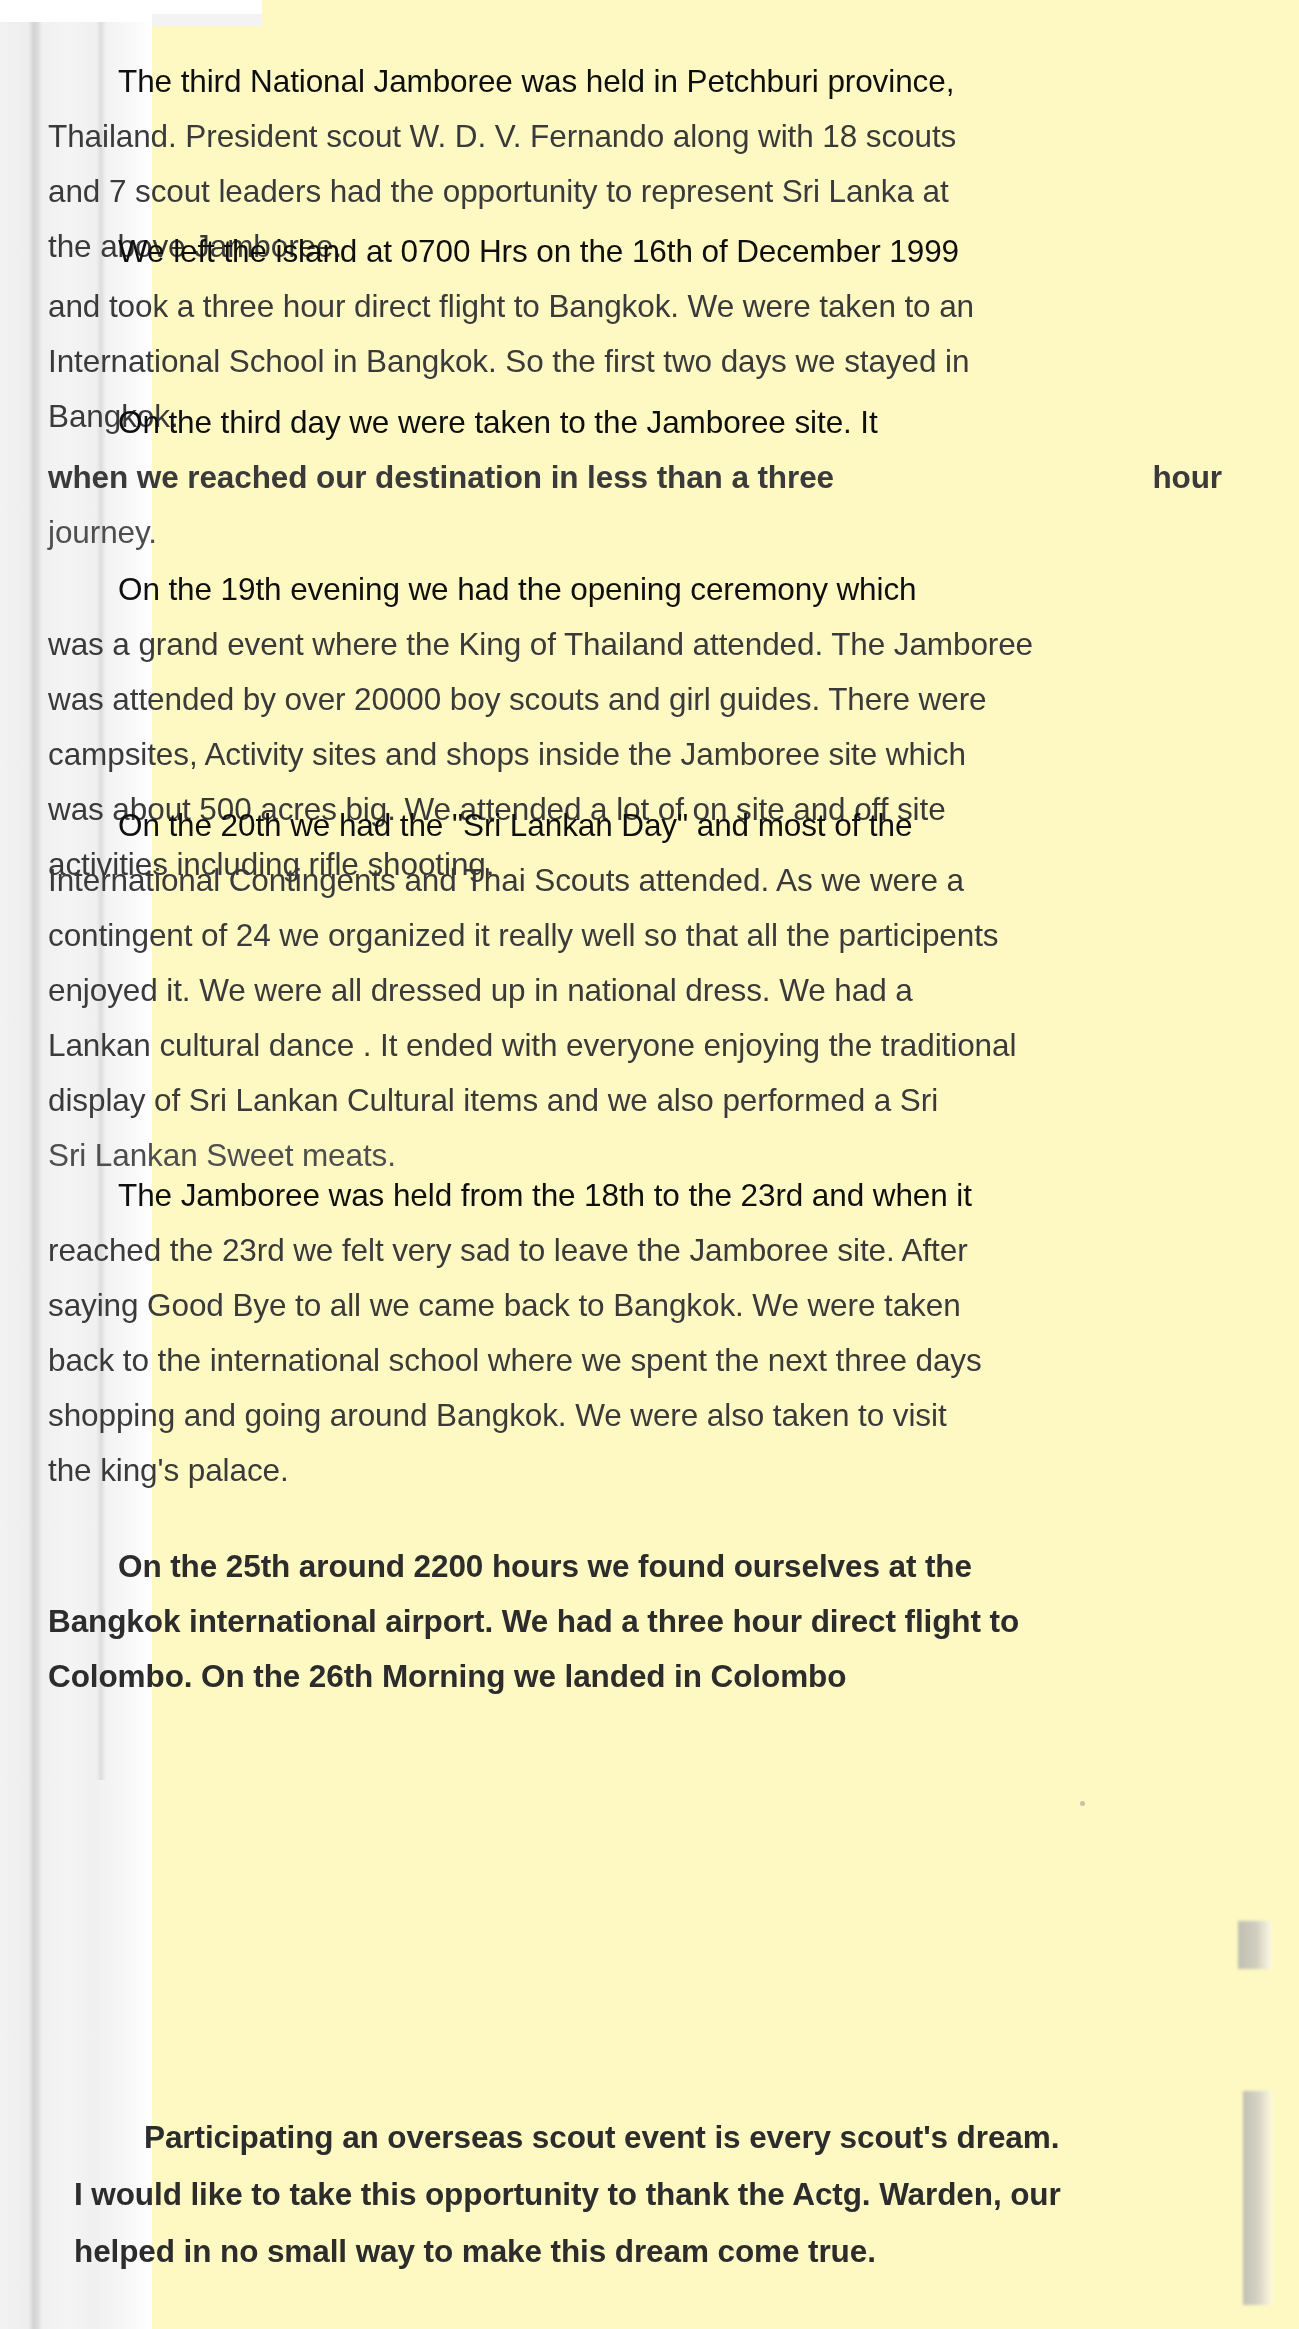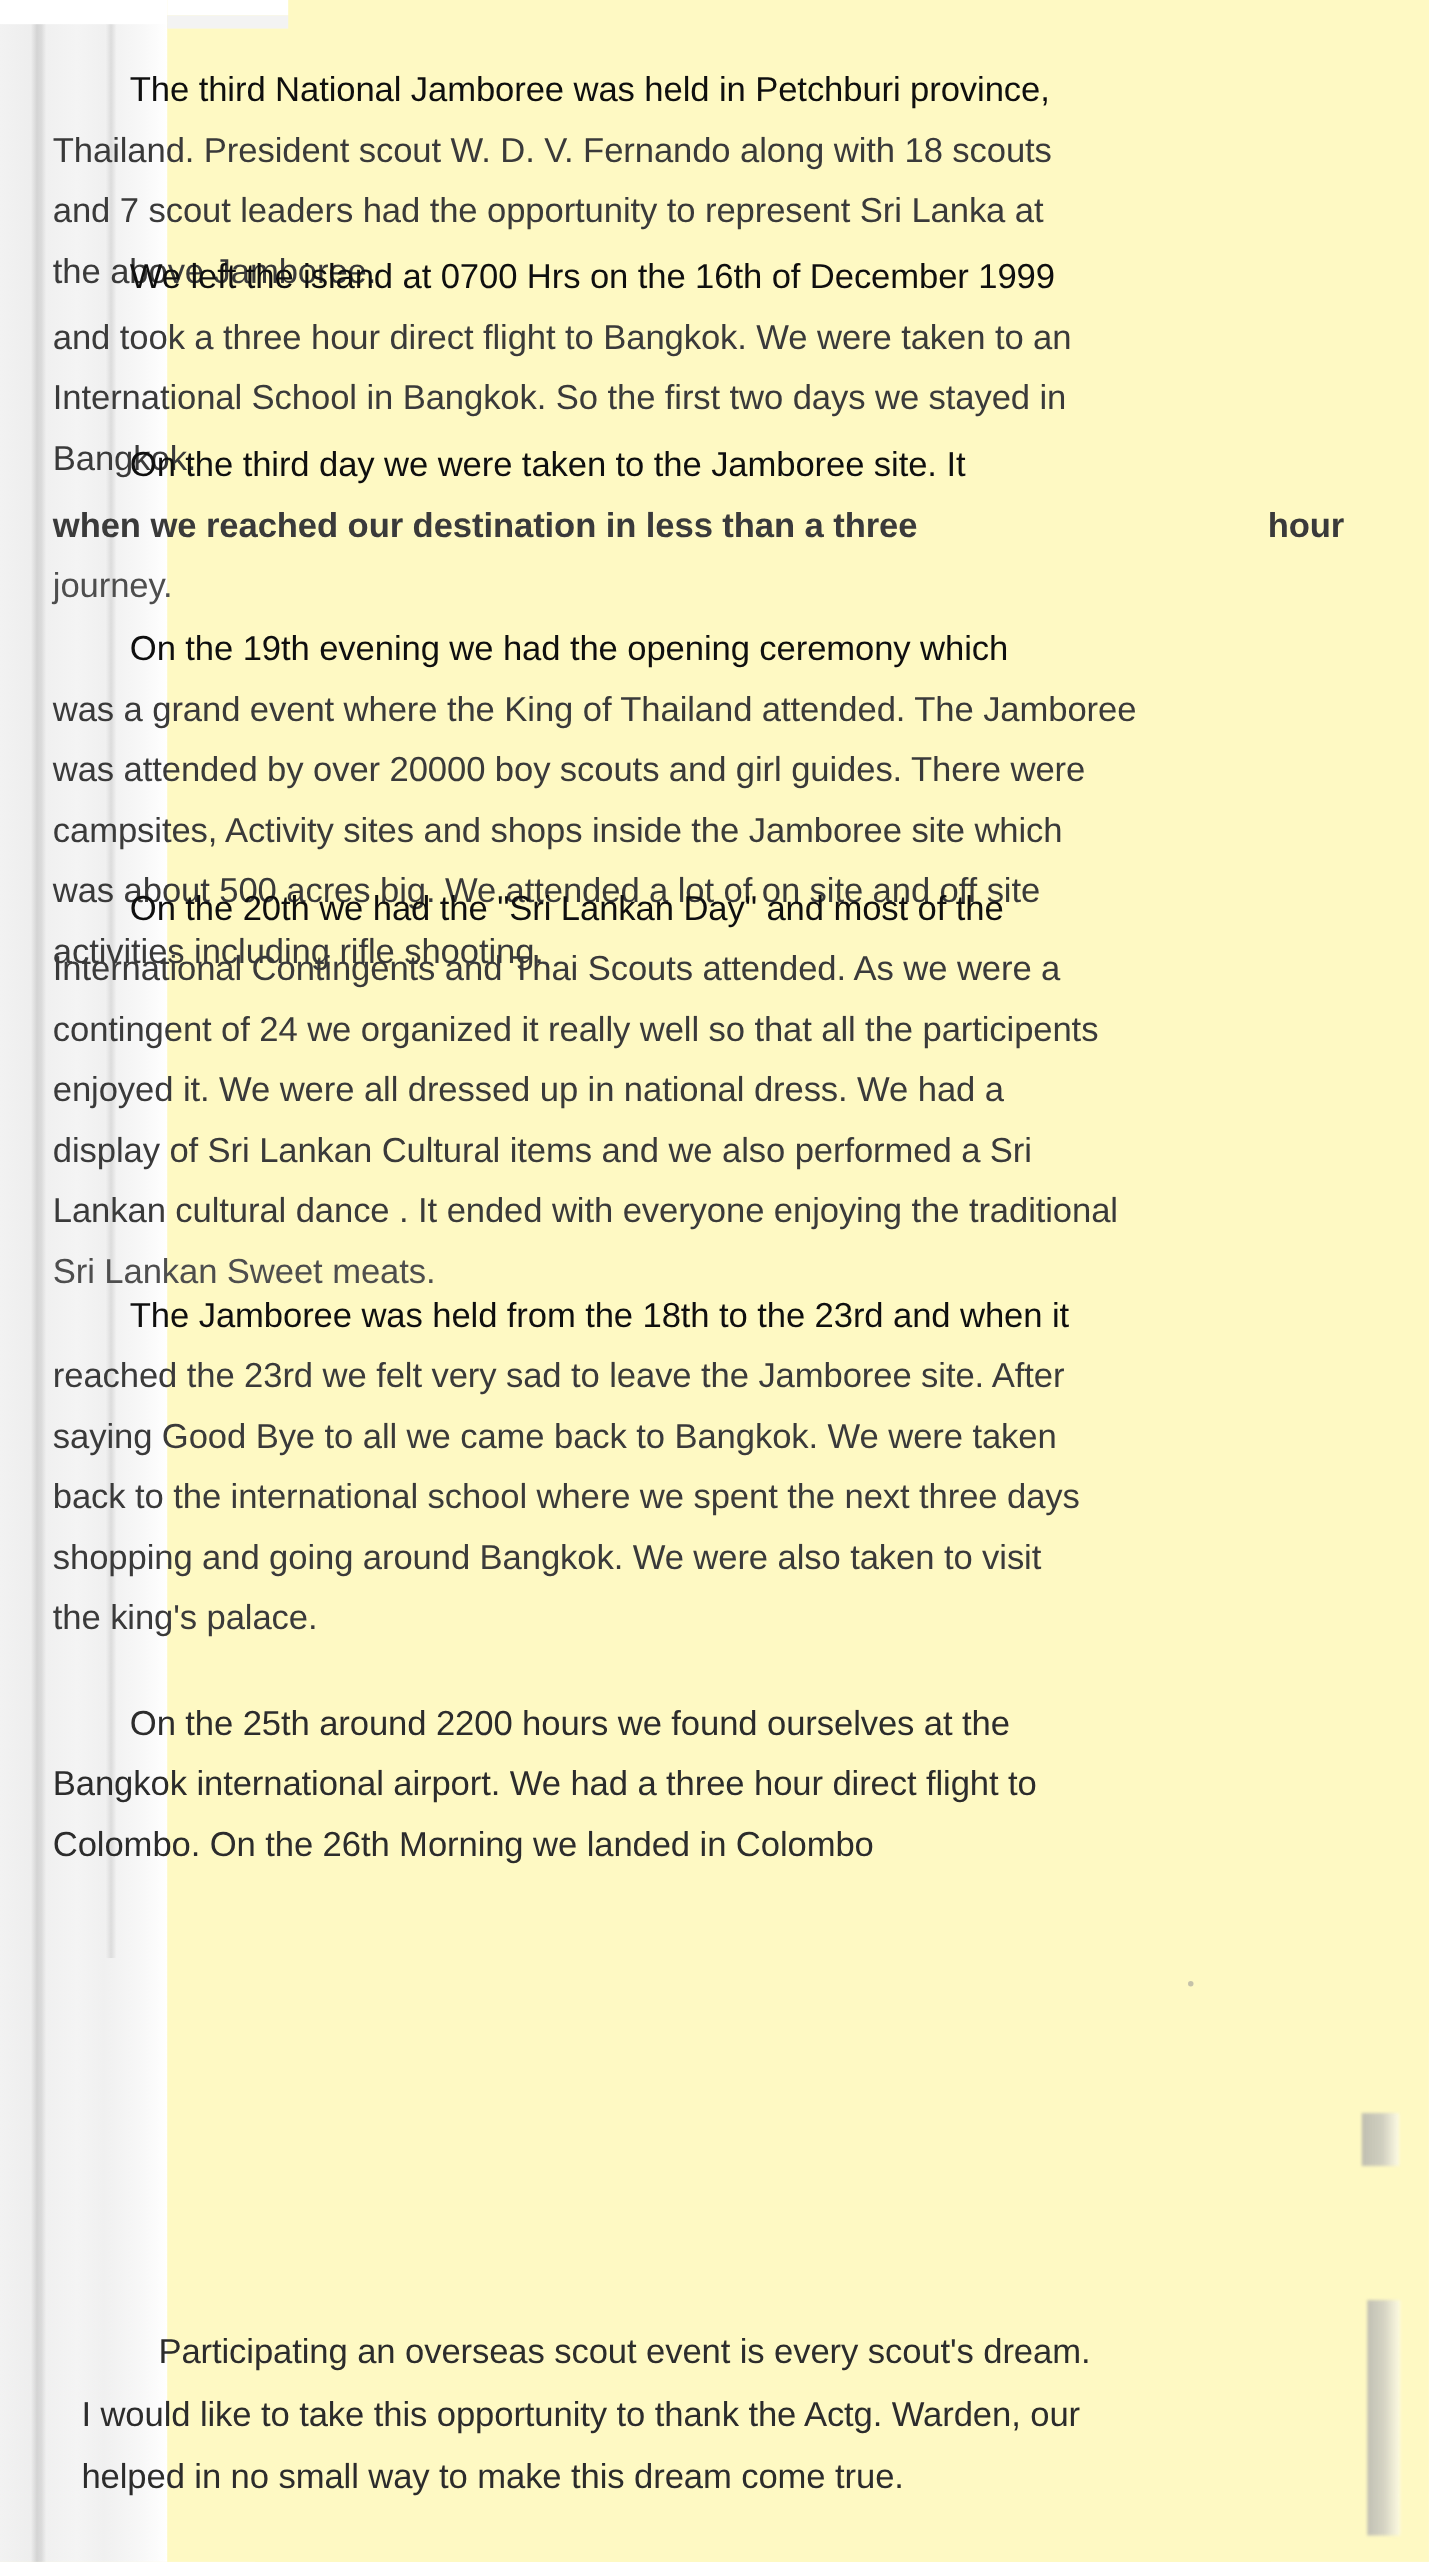--- a/index.html
+++ b/index.html
@@ -152,21 +152,21 @@
     font-size: 31.5px;
     letter-spacing: -0.1px;
     text-align: justify;
     text-justify: inter-word;
     text-indent: 70px;
   }
 
   
   .para.light {
     color: #2c2c2c;
-    font-weight: 400;
+    font-weight: 700;
   }
   .para.dark {
     color: #0f0f0f;
   }
 
   .para .ln {
     display: block;
     white-space: nowrap;
     text-indent: 0;
   }
@@ -241,22 +241,22 @@
       <span class="ln faded">campsites, Activity sites and shops inside the Jamboree site which</span>
       <span class="ln faded">was about 500 acres big. We attended a lot of on site and off site</span>
       <span class="ln faded">activities including rifle shooting.</span>
     </p>
 
     <p class="para dark" id="p5">
       <span class="ln first">On the 20th we had the "Sri Lankan Day" and most of the</span>
       <span class="ln faded">International Contingents and Thai Scouts attended. As we were a</span>
       <span class="ln faded">contingent of 24  we organized it really well so that all the participents</span>
       <span class="ln faded">enjoyed it. We were all dressed up in national dress. We had a</span>
+      <span class="ln faded">Lankan cultural dance . It ended with everyone enjoying the traditional</span>
       <span class="ln faded">display of Sri Lankan Cultural items and we also performed a Sri</span>
-      <span class="ln faded">Lankan cultural dance . It ended with everyone enjoying the traditional</span>
       <span class="ln faded2">Sri Lankan Sweet meats.</span>
     </p>
 
     <p class="para dark" id="p6">
       <span class="ln first">The Jamboree was held from the 18th to the 23rd and when it</span>
       <span class="ln faded">reached the 23rd we felt very sad to leave the Jamboree site. After</span>
       <span class="ln faded">saying Good Bye to all we came back to Bangkok. We were taken</span>
       <span class="ln faded">back to the international school where we spent the next three days</span>
       <span class="ln faded">shopping and going around Bangkok. We were also taken to visit</span>
       <span class="ln faded">the king's palace.</span>

